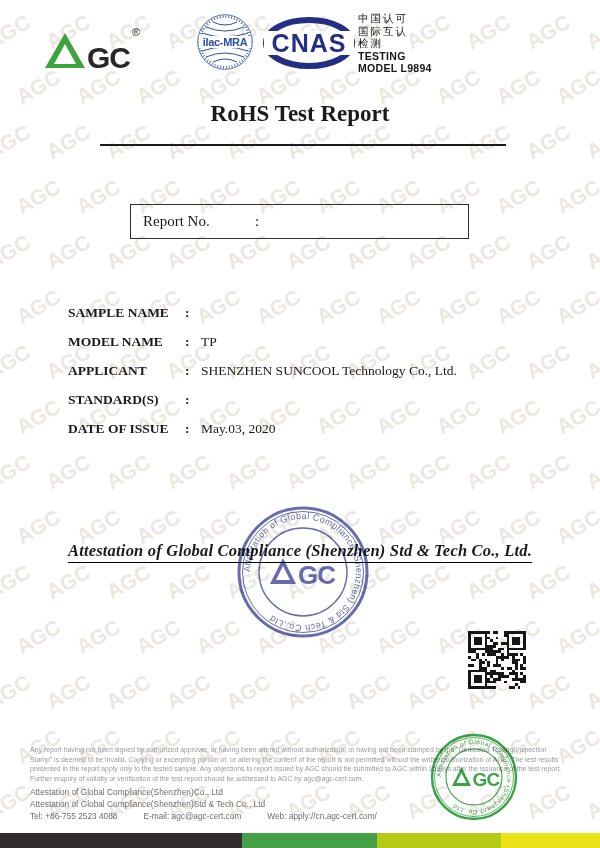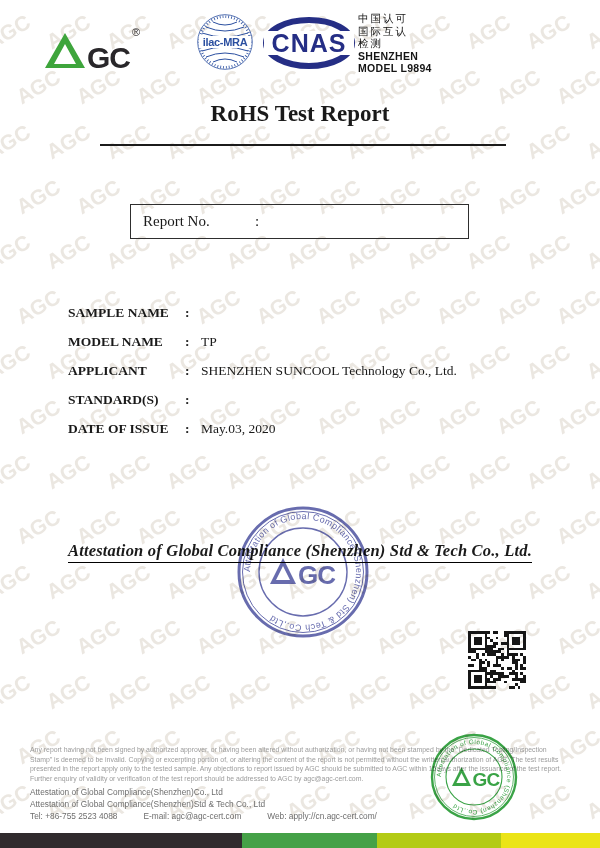--- a/index.html
+++ b/index.html
@@ -267,21 +267,21 @@
   <svg class="cnas" width="96" height="54" viewBox="0 0 96 54">
     <ellipse cx="48" cy="27" rx="43" ry="23" fill="none" stroke="#252e85" stroke-width="6"></ellipse>
     <rect x="3" y="15" width="90" height="24" fill="#ffffff"></rect>
     <text x="48" y="36" text-anchor="middle" font-size="25" font-weight="bold" fill="#252e85" font-family="Liberation Sans, sans-serif" letter-spacing="1">CNAS</text>
   </svg>
 
   <div class="accred">
     <div class="cjk">中国认可</div>
     <div class="cjk">国际互认</div>
     <div class="cjk">检测</div>
-    <div class="en">SHENZHEN</div>
+    <div class="en">TESTING</div>
     <div class="en">MODEL L9894</div>
   </div>
 </div>
 
 <div class="title">RoHS Test Report</div>
 <div class="rule"></div>
 
 <div class="report-box">
   <span class="lbl">Report No.</span>
   <span class="col">:</span>

